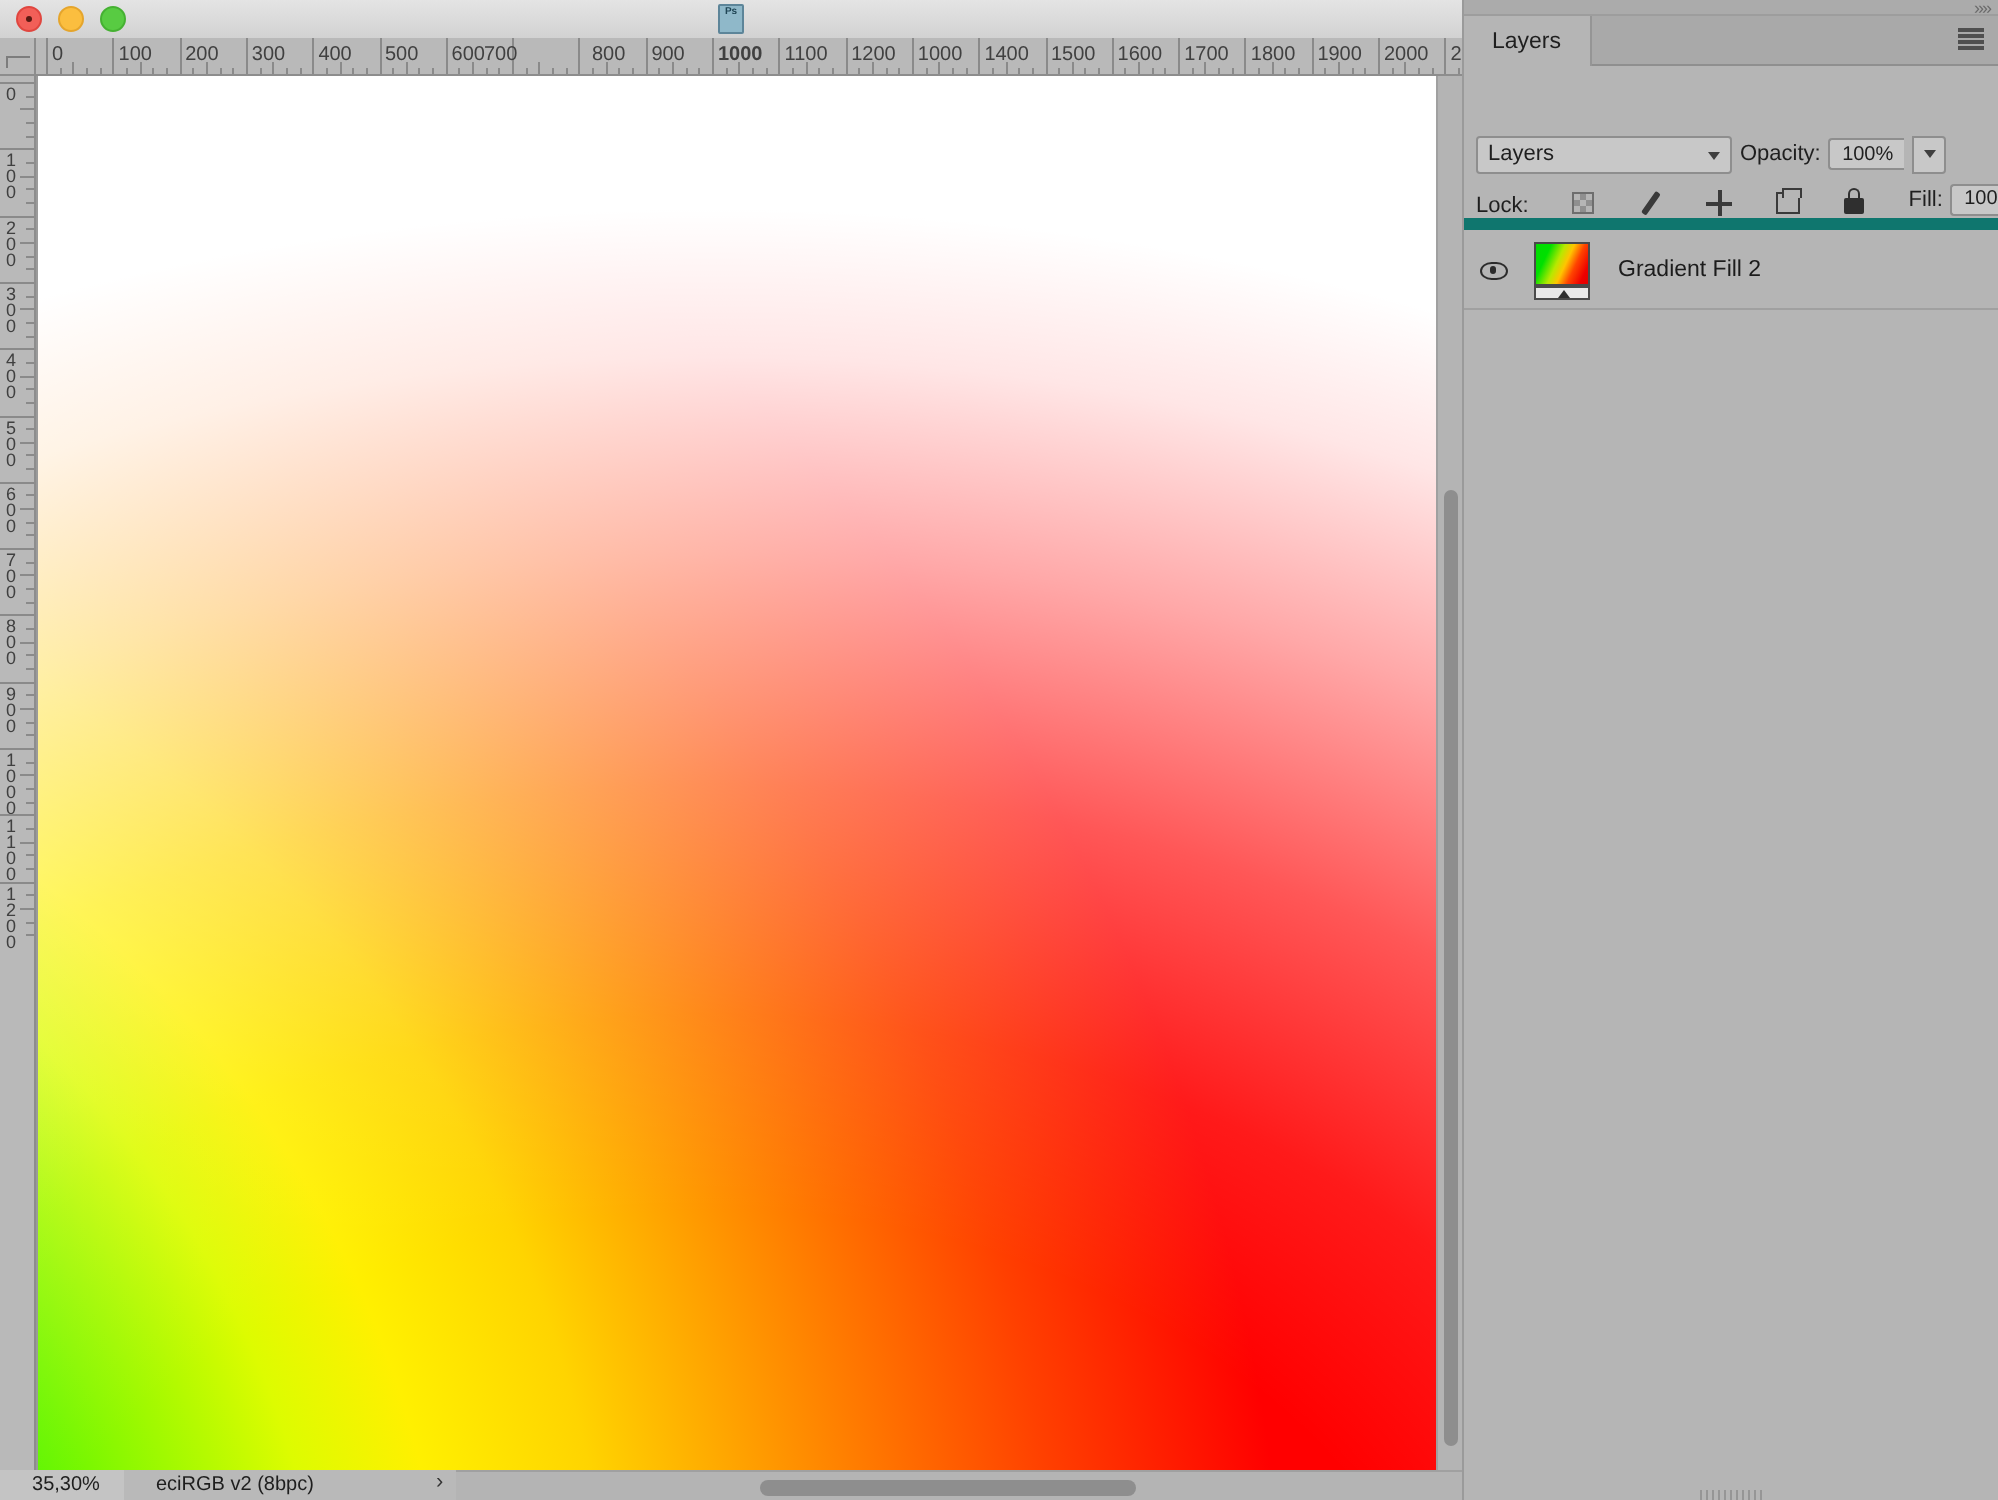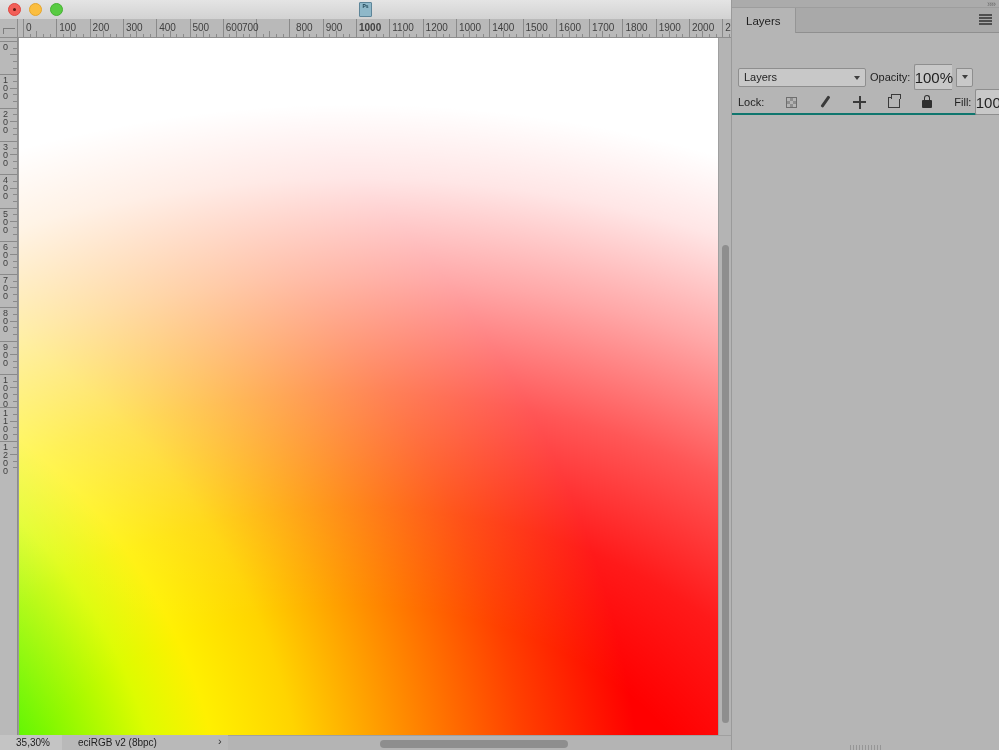--- a/index.html
+++ b/index.html
@@ -503,25 +503,25 @@
     color: #1f1f1f;
     display: flex;
     align-items: center;
     padding: 0 5px;
     box-sizing: border-box;
     position: relative;
   }
   #blend-caret { position: absolute; right: 5px; top: 7px; }
   .lbl-small { font-size: 11px; color: #1f1f1f; }
   .numbox {
-    width: 38px; height: 26px;
+    width: 38px; height: 16px;
     background: #c8c8c8;
     border: 1px solid #8e8e8e;
     border-radius: 2px 0 0 2px;
-    font-size: 15px;
+    font-size: 10px;
     color: #1f1f1f;
     display: flex;
     align-items: center;
     justify-content: center;
     box-sizing: border-box;
     border-right: none;
   }
   .numcaret {
     width: 17px; height: 19px;
     background: #c8c8c8;
@@ -532,25 +532,25 @@
     justify-content: center;
     box-sizing: border-box;
   }
 
   
   #lock-row {
     position: absolute;
     left: 0; top: 91px;
     width: 268px; height: 24px;
     display: flex;
-    align-items: center;
+    align-items: flex-end;
     padding: 0 6px;
     box-sizing: border-box;
     gap: 22px;
-    border-bottom: 2px solid #0f766e;
+    border-bottom: 6px solid #0f766e;
   }
   .lock-ico { width: 15px; height: 15px; display: flex; align-items: center; justify-content: center; }
   .ico-transp {
     width: 11px; height: 11px;
     border: 1px solid #6e6e6e;
     box-sizing: border-box;
     background-image:
       linear-gradient(45deg, #8f8f8f 25%, transparent 25%, transparent 75%, #8f8f8f 75%),
       linear-gradient(45deg, #8f8f8f 25%, transparent 25%, transparent 75%, #8f8f8f 75%);
     background-size: 6px 6px;
@@ -1198,18 +1198,30 @@
       <div class="numbox">100%</div>
       <div class="numcaret">
         <span class="caret"></span>
       </div>
     </div>
   </div>
 
   <div id="layer-list">
 
 
+    <div class="layer-row">
+      <div class="eye-cell">
+        <span class="eye"></span>
+      </div>
+      <div class="thumb-wrap">
+        <div class="thumb">
+          <div class="thumb-img thumb-grad"></div>
+          <div class="thumb-slider"></div>
+        </div>
+      </div>
+      <span class="layer-name">Gradient Fill 2</span>
+    </div>
 
   </div>
 
 
   <div id="panel-resize"></div>
 </div>
 
 </body></html>

